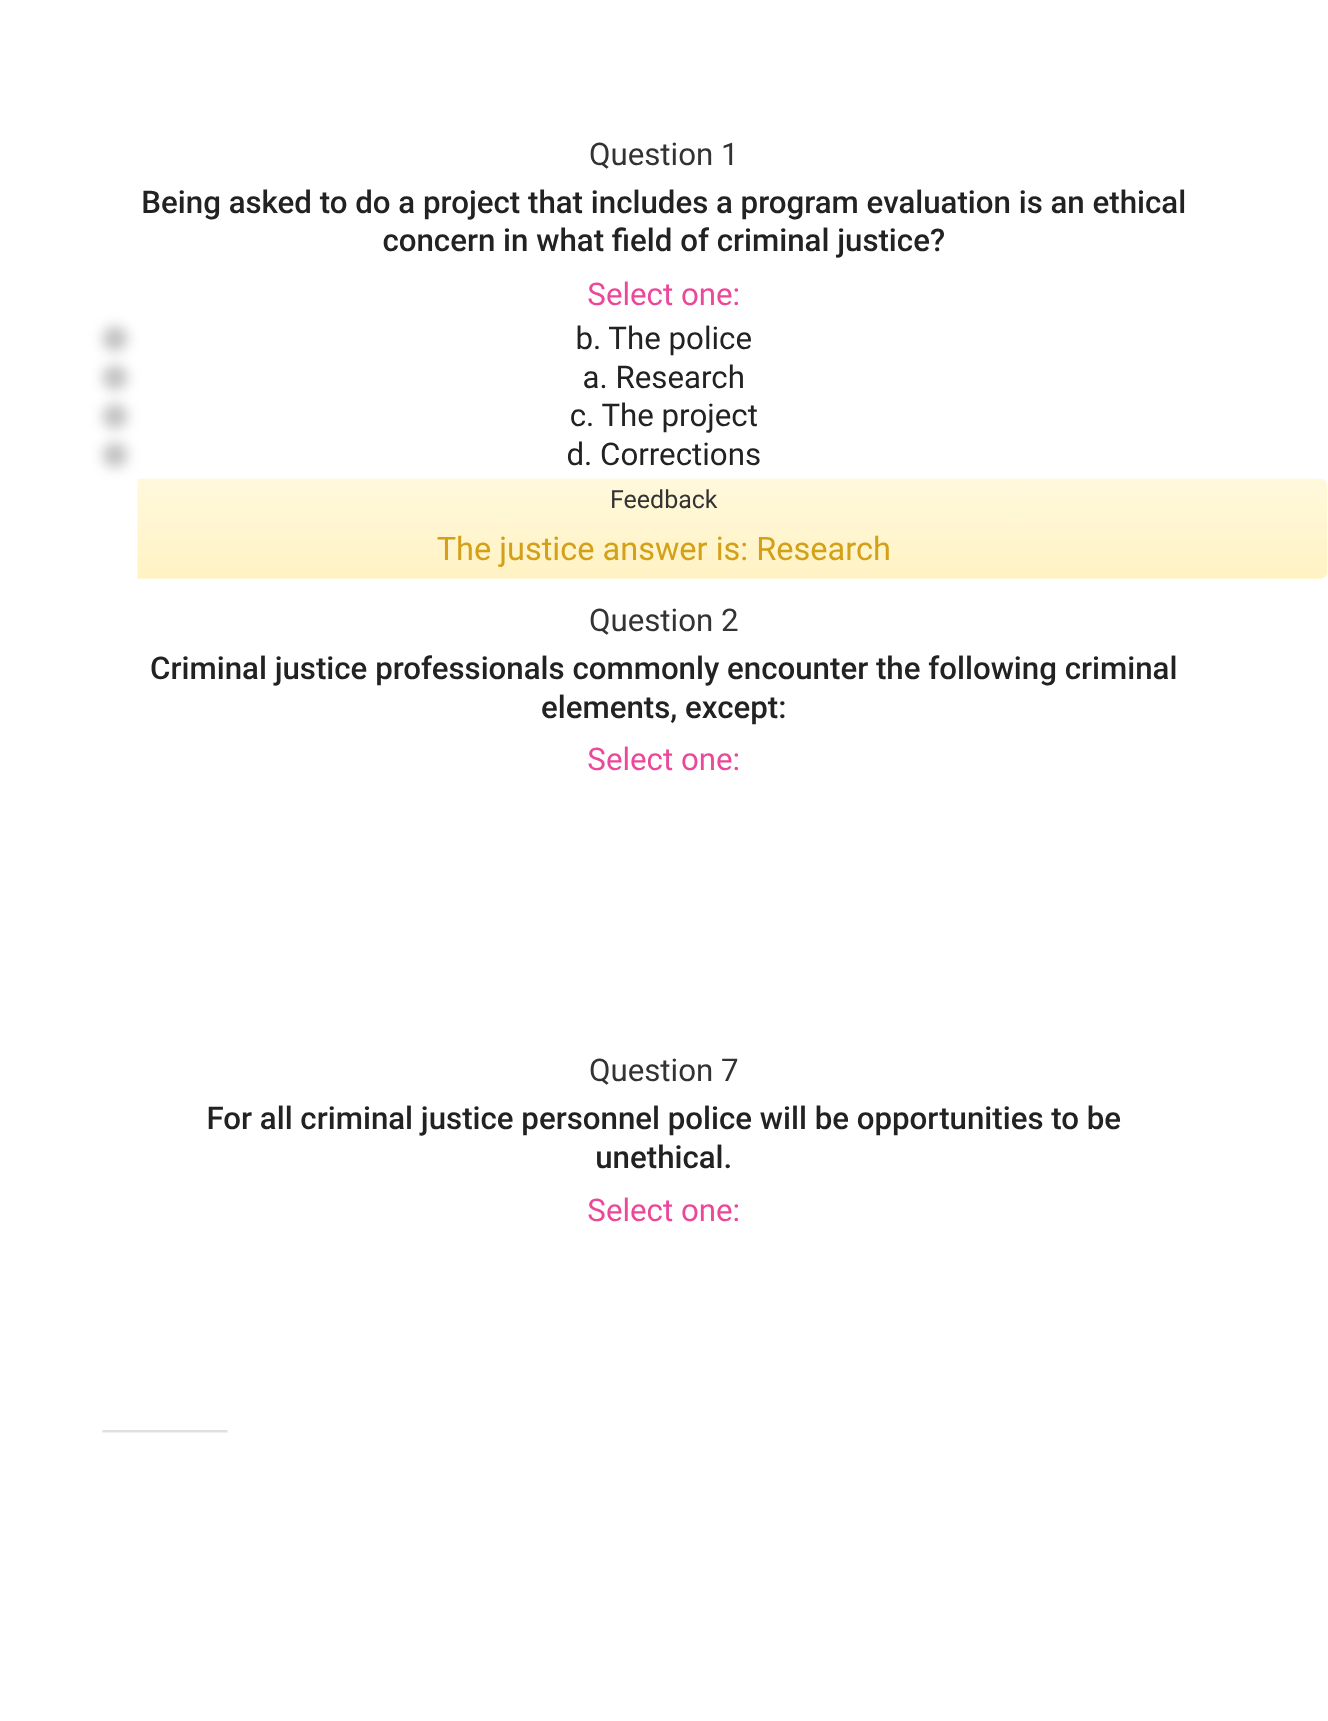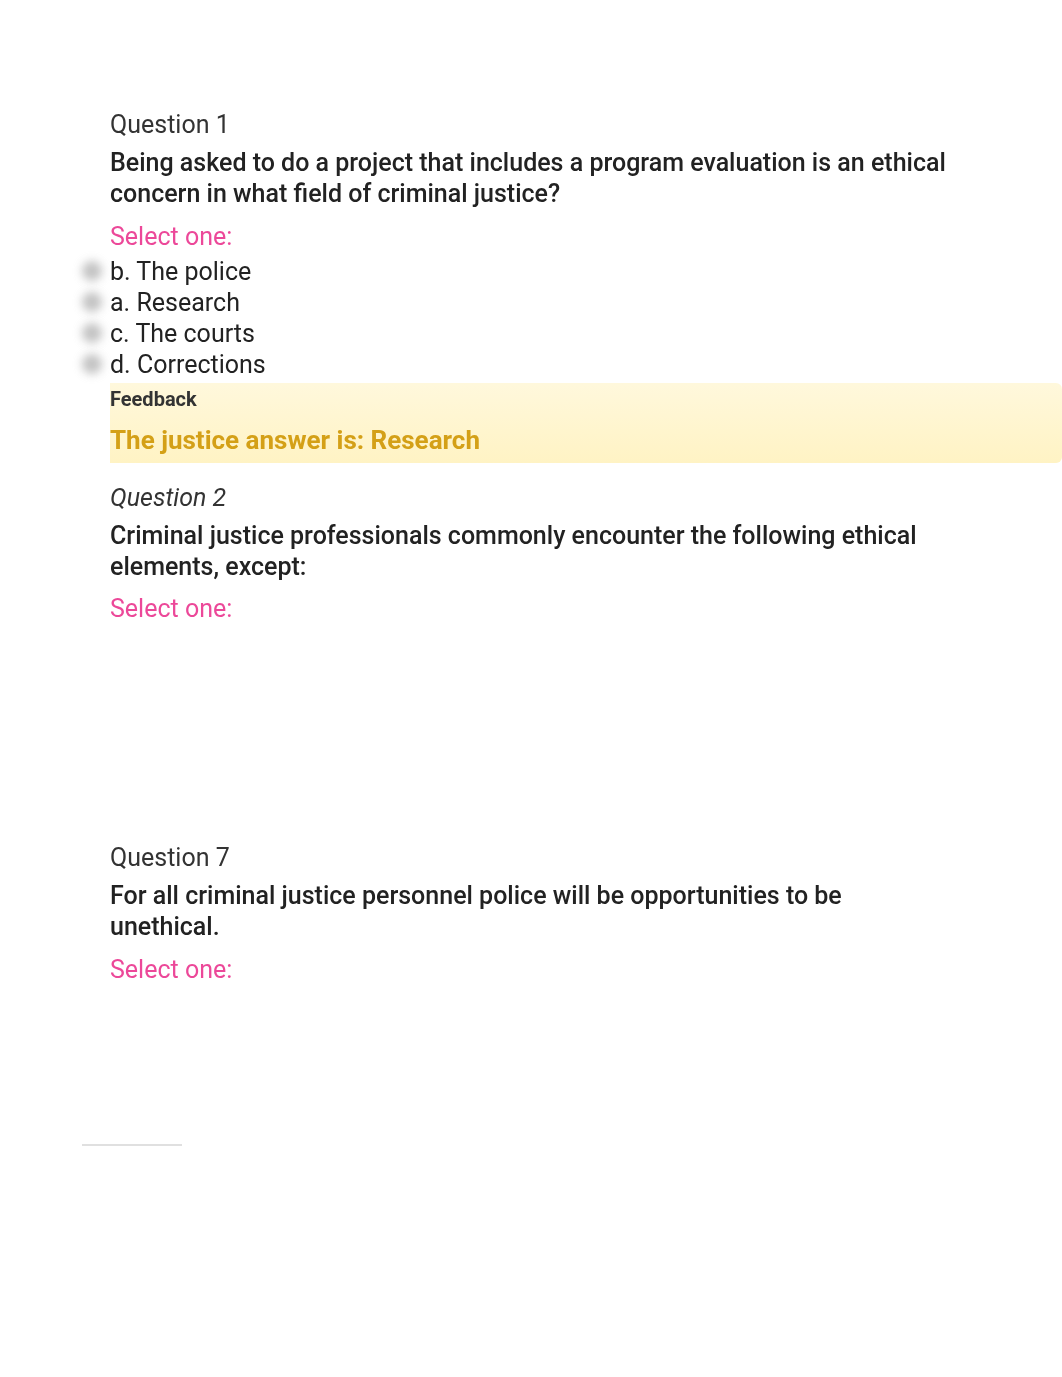--- a/index.html
+++ b/index.html
@@ -1,18 +1,19 @@
 <!DOCTYPE html>
 <html><head>
   <meta charset="utf-8">
   <style>
     * {
       margin: 0;
       padding: 0;
       box-sizing: border-box;
+      text-align: center;
     }
     body {
       font-family: -apple-system, BlinkMacSystemFont, "Segoe UI", Roboto, Helvetica, Arial, sans-serif;
       background: #ffffff;
       width: 1062px;
       padding: 110px 110px 140px 110px;
       color: #333;
     }
     .question-block {
       margin-bottom: 20px;
@@ -62,40 +63,38 @@
       flex: 1;
     }
     .feedback-box {
       background: linear-gradient(to bottom, #fff8dc 0%, #fff3c4 100%);
       padding: 4px 11px 8px 0;
       margin-top: 4px;
       margin-left: 0;
       margin-right: -110px;
       padding-right: 110px;
       border-radius: 0 6px 6px 0;
-      font-weight: bold;
     }
     .feedback-label {
       font-size: 20px;
       color: #333;
       margin-bottom: 14px;
     }
     .feedback-text {
       font-size: 26px;
       color: #d4a017;
     }
     .spacer-large {
       height: 200px;
     }
     .spacer-medium {
       height: 140px;
     }
     .q2-label {
       margin-top: 18px;
-      font-style: italic;
     }
     hr.bottom-line {
       border: none;
       border-top: 2px solid #e0e0e0;
       width: 100px;
       margin-left: -28px;
     }
   </style>
 </head>
 <body>
@@ -108,36 +107,36 @@
     <li class="option">
       <span class="radio-blur"></span>
       <span class="option-text">b. The police</span>
     </li>
     <li class="option">
       <span class="radio-blur"></span>
       <span class="option-text">a. Research</span>
     </li>
     <li class="option">
       <span class="radio-blur"></span>
-      <span class="option-text">c. The courts</span>
+      <span class="option-text">c. The project</span>
     </li>
     <li class="option">
       <span class="radio-blur"></span>
       <span class="option-text">d. Corrections</span>
     </li>
   </ul>
   <div class="feedback-box">
     <div class="feedback-label">Feedback</div>
     <div class="feedback-text">The justice answer is: Research</div>
   </div>
 </div>
 
 <div class="question-block">
   <div class="question-label q2-label">Question 2</div>
-  <div class="question-text">Criminal justice professionals commonly encounter the following ethical elements, except:</div>
+  <div class="question-text">Criminal justice professionals commonly encounter the following criminal elements, except:</div>
   <div class="select-one">Select one:</div>
 </div>
 
 <div class="spacer-large"></div>
 
 <div class="question-block">
   <div class="question-label">Question 7</div>
   <div class="question-text">For all criminal justice personnel police will be opportunities to be unethical.</div>
   <div class="select-one">Select one:</div>
 </div>

